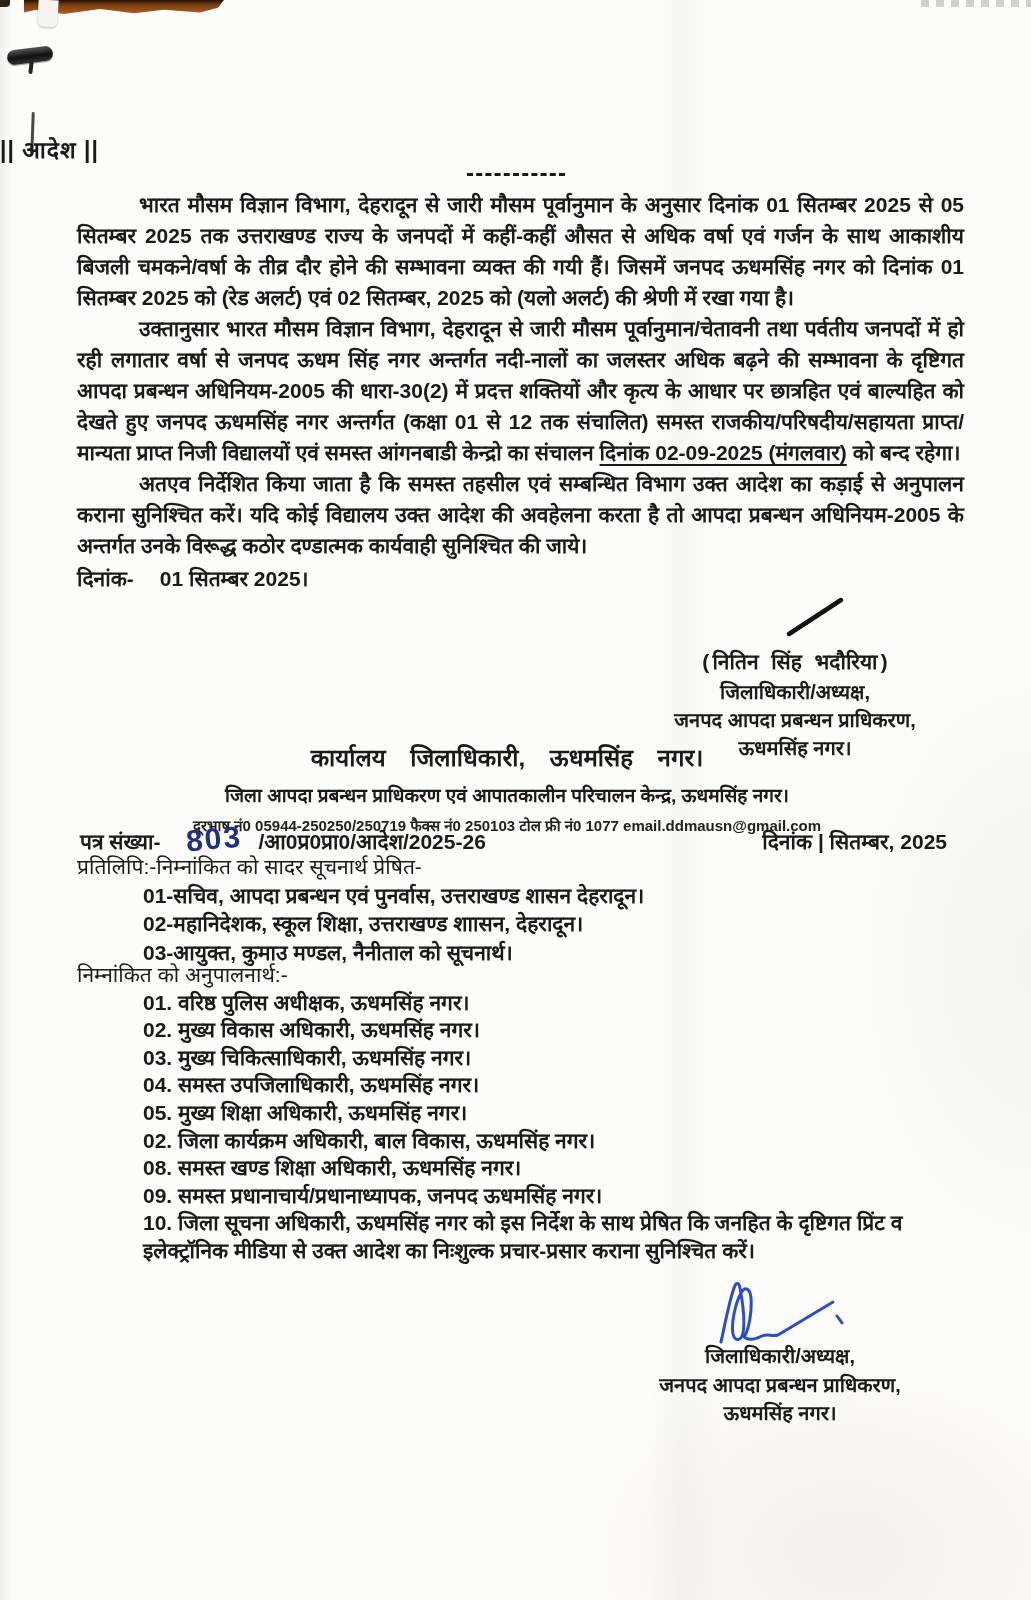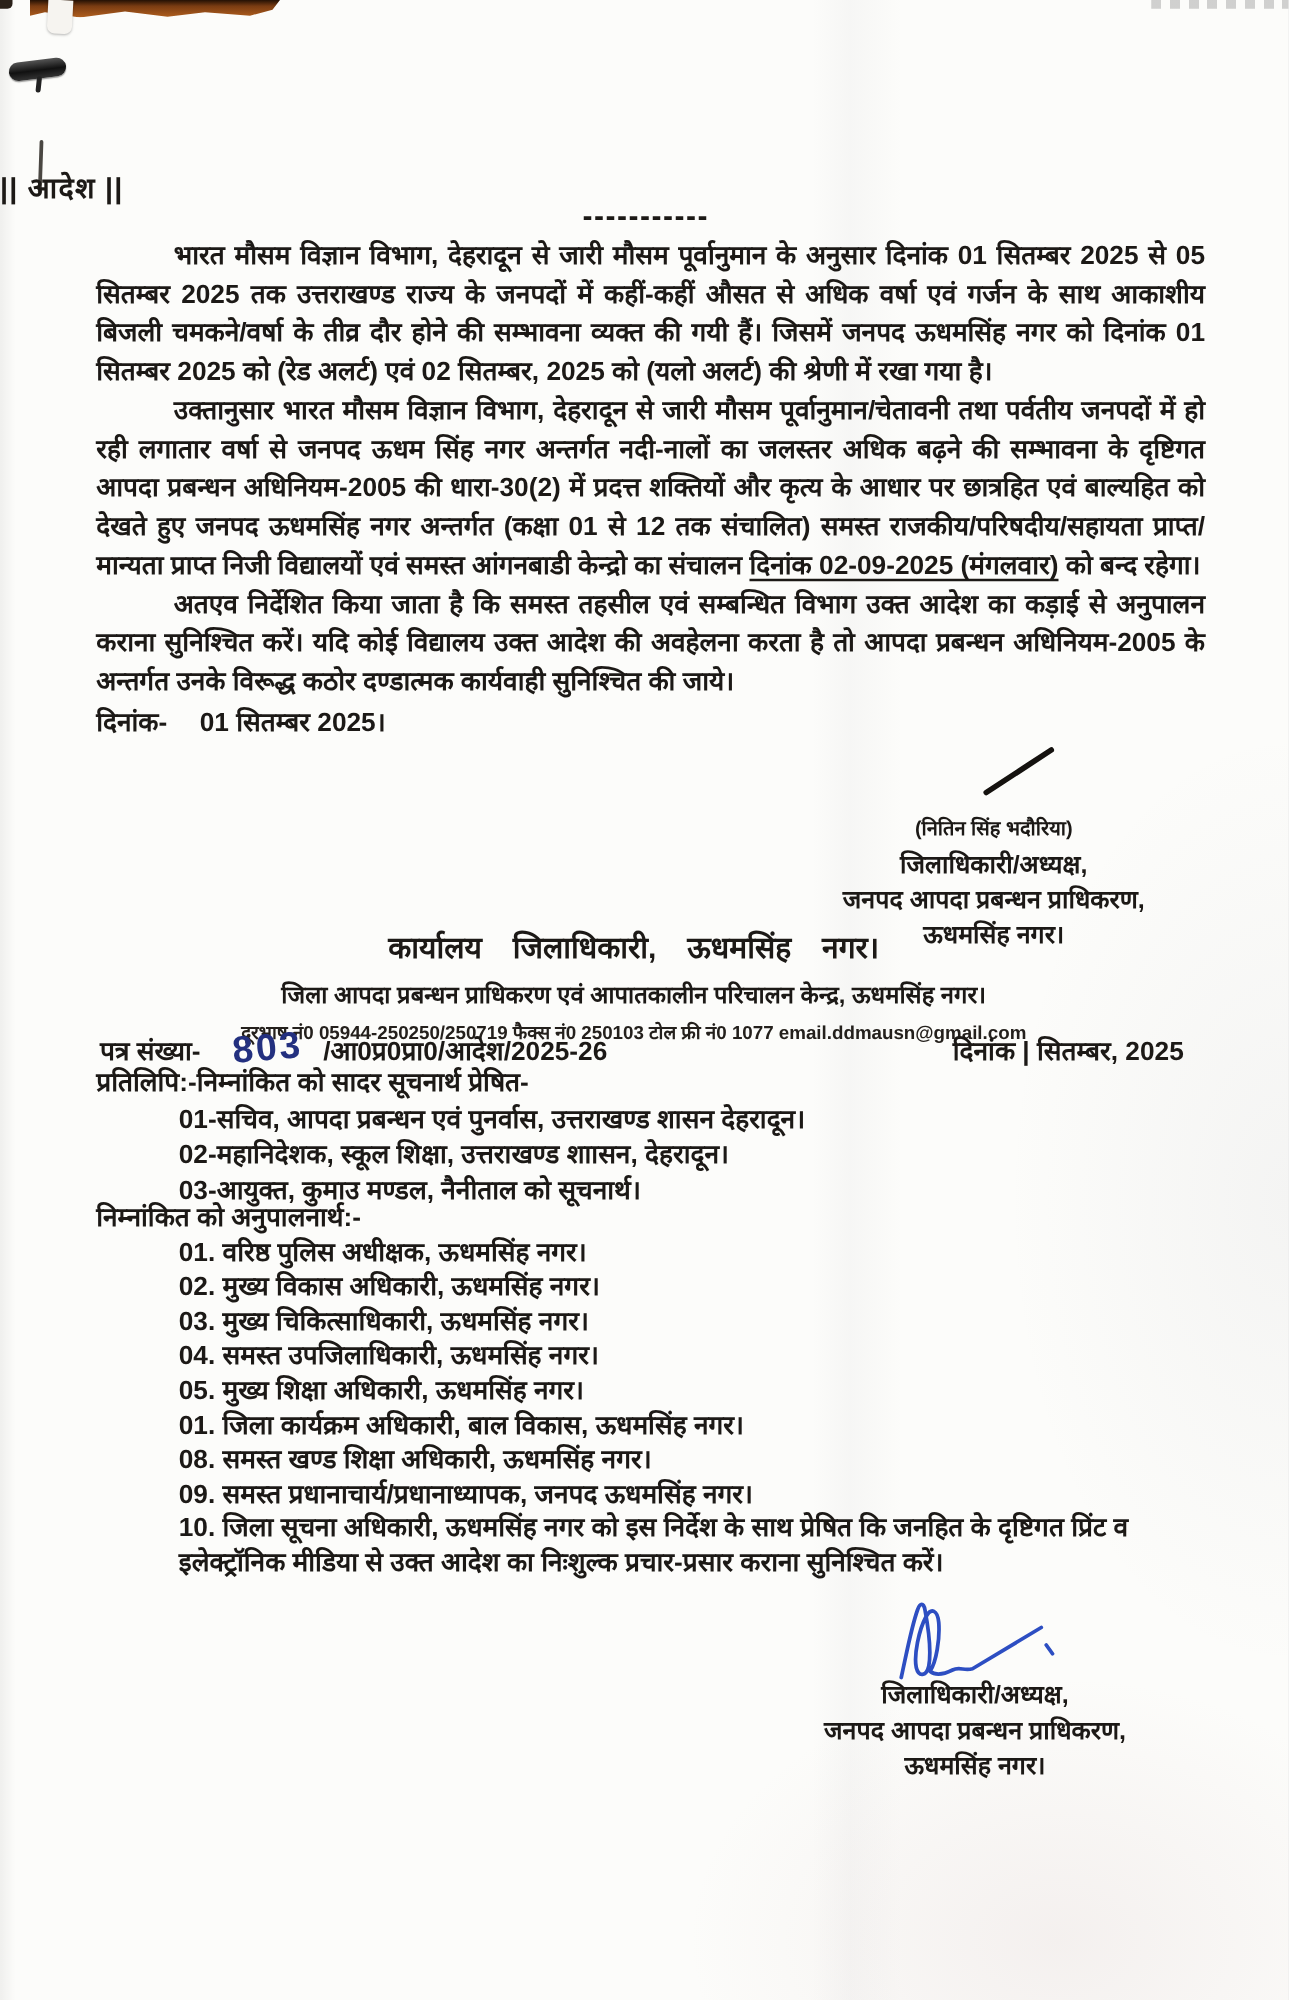--- a/index.html
+++ b/index.html
@@ -41,35 +41,35 @@
   .body-block p { margin:0; text-indent:62px; }
   .bold-seg { font-weight:700; }
   .ul-seg { font-weight:700; text-decoration:underline; text-decoration-thickness:2px; text-underline-offset:4px; }
   .date-line { margin-top:2px; }
   .date-line .dval { margin-left:26px; }
 
   
   .sig1 { position:absolute; left:620px; top:596px; width:350px; text-align:center; }
   .slash-wrap { text-align:center; margin-left:40px; height:44px; }
   .sig1 .l { font-size:20px; font-weight:700; line-height:28px; }
-  .sig1 .name { font-size:16px; margin-top:10px; }
+  .sig1 .name { font-size:21px; margin-top:10px;font-family:Liberation Mono, monospace; }
 
   
   .office { position:absolute; left:0; top:740px; width:1014px; text-align:center; }
   .office .o1 { font-size:24px; font-weight:700; word-spacing:18px; }
   .office .o2 { font-size:19px; font-weight:700; margin-top:9px; }
   .office .o3 { font-size:15px; font-weight:600; margin-top:7px; color:#24201c; }
 
   
   .meta-row { position:absolute; left:80px; top:822px; width:867px; display:flex; justify-content:space-between; align-items:baseline; font-size:21px; font-weight:700; }
   .hand-num { display:inline-block; color:#23307f; font-size:30px; font-weight:600; transform:rotate(-5deg); margin:0 16px 0 26px; letter-spacing:2px; }
 
   
   .copies { position:absolute; left:77px; top:853px; width:900px; font-size:21px; line-height:28.5px; font-weight:600; }
-  .copies .hd, .compliance .hd { font-weight:700; }
+  .copies .hd, .compliance .hd { font-weight:400; }
   .copies .items, .compliance .items { padding-left:66px; }
   .compliance { position:absolute; left:77px; top:961px; width:900px; font-size:21px; line-height:27.6px; font-weight:600; }
   .items div { white-space:normal; }
 
   
   .sig2 { position:absolute; left:600px; top:1278px; width:360px; text-align:center; }
   .sig2 .l { font-size:20px; font-weight:700; line-height:28.5px; }
   .sig2-svg { display:block; margin:0 auto -4px; }
 </style>
 </head>
@@ -134,21 +134,21 @@
   </div>
 
   <div class="compliance">
     <div class="hd">निम्नांकित को अनुपालनार्थ:-</div>
     <div class="items">
       <div>01. वरिष्ठ पुलिस अधीक्षक, ऊधमसिंह नगर।</div>
       <div>02. मुख्य विकास अधिकारी, ऊधमसिंह नगर।</div>
       <div>03. मुख्य चिकित्साधिकारी, ऊधमसिंह नगर।</div>
       <div>04. समस्त उपजिलाधिकारी, ऊधमसिंह नगर।</div>
       <div>05. मुख्य शिक्षा अधिकारी, ऊधमसिंह नगर।</div>
-      <div>01. जिला कार्यक्रम अधिकारी, बाल विकास, ऊधमसिंह नगर।</div>
+      <div>02. जिला कार्यक्रम अधिकारी, बाल विकास, ऊधमसिंह नगर।</div>
       <div>08. समस्त खण्ड शिक्षा अधिकारी, ऊधमसिंह नगर।</div>
       <div>09. समस्त प्रधानाचार्य/प्रधानाध्यापक, जनपद ऊधमसिंह नगर।</div>
       <div>10. जिला सूचना अधिकारी, ऊधमसिंह नगर को इस निर्देश के साथ प्रेषित कि जनहित के दृष्टिगत प्रिंट व इलेक्ट्रॉनिक मीडिया से उक्त आदेश का निःशुल्क प्रचार-प्रसार कराना सुनिश्चित करें।</div>
     </div>
   </div>
 
   <div class="sig2">
     <svg class="sig2-svg" width="150" height="68" viewBox="0 0 150 68">
       <path d="M16,64 C20,46 24,24 29,10 C31,4 34,4 35,10 C38,26 40,44 38,55 C36,63 30,64 28,56 C26,46 30,26 36,15 C40,8 45,10 46,20 C47,33 44,52 39,59 C44,63 51,61 57,58 C63,55 66,59 73,57 L128,24 M132,38 L137,45" fill="none" stroke="#2d4ec2" stroke-width="3" stroke-linecap="round" stroke-linejoin="round"></path>
     </svg>

